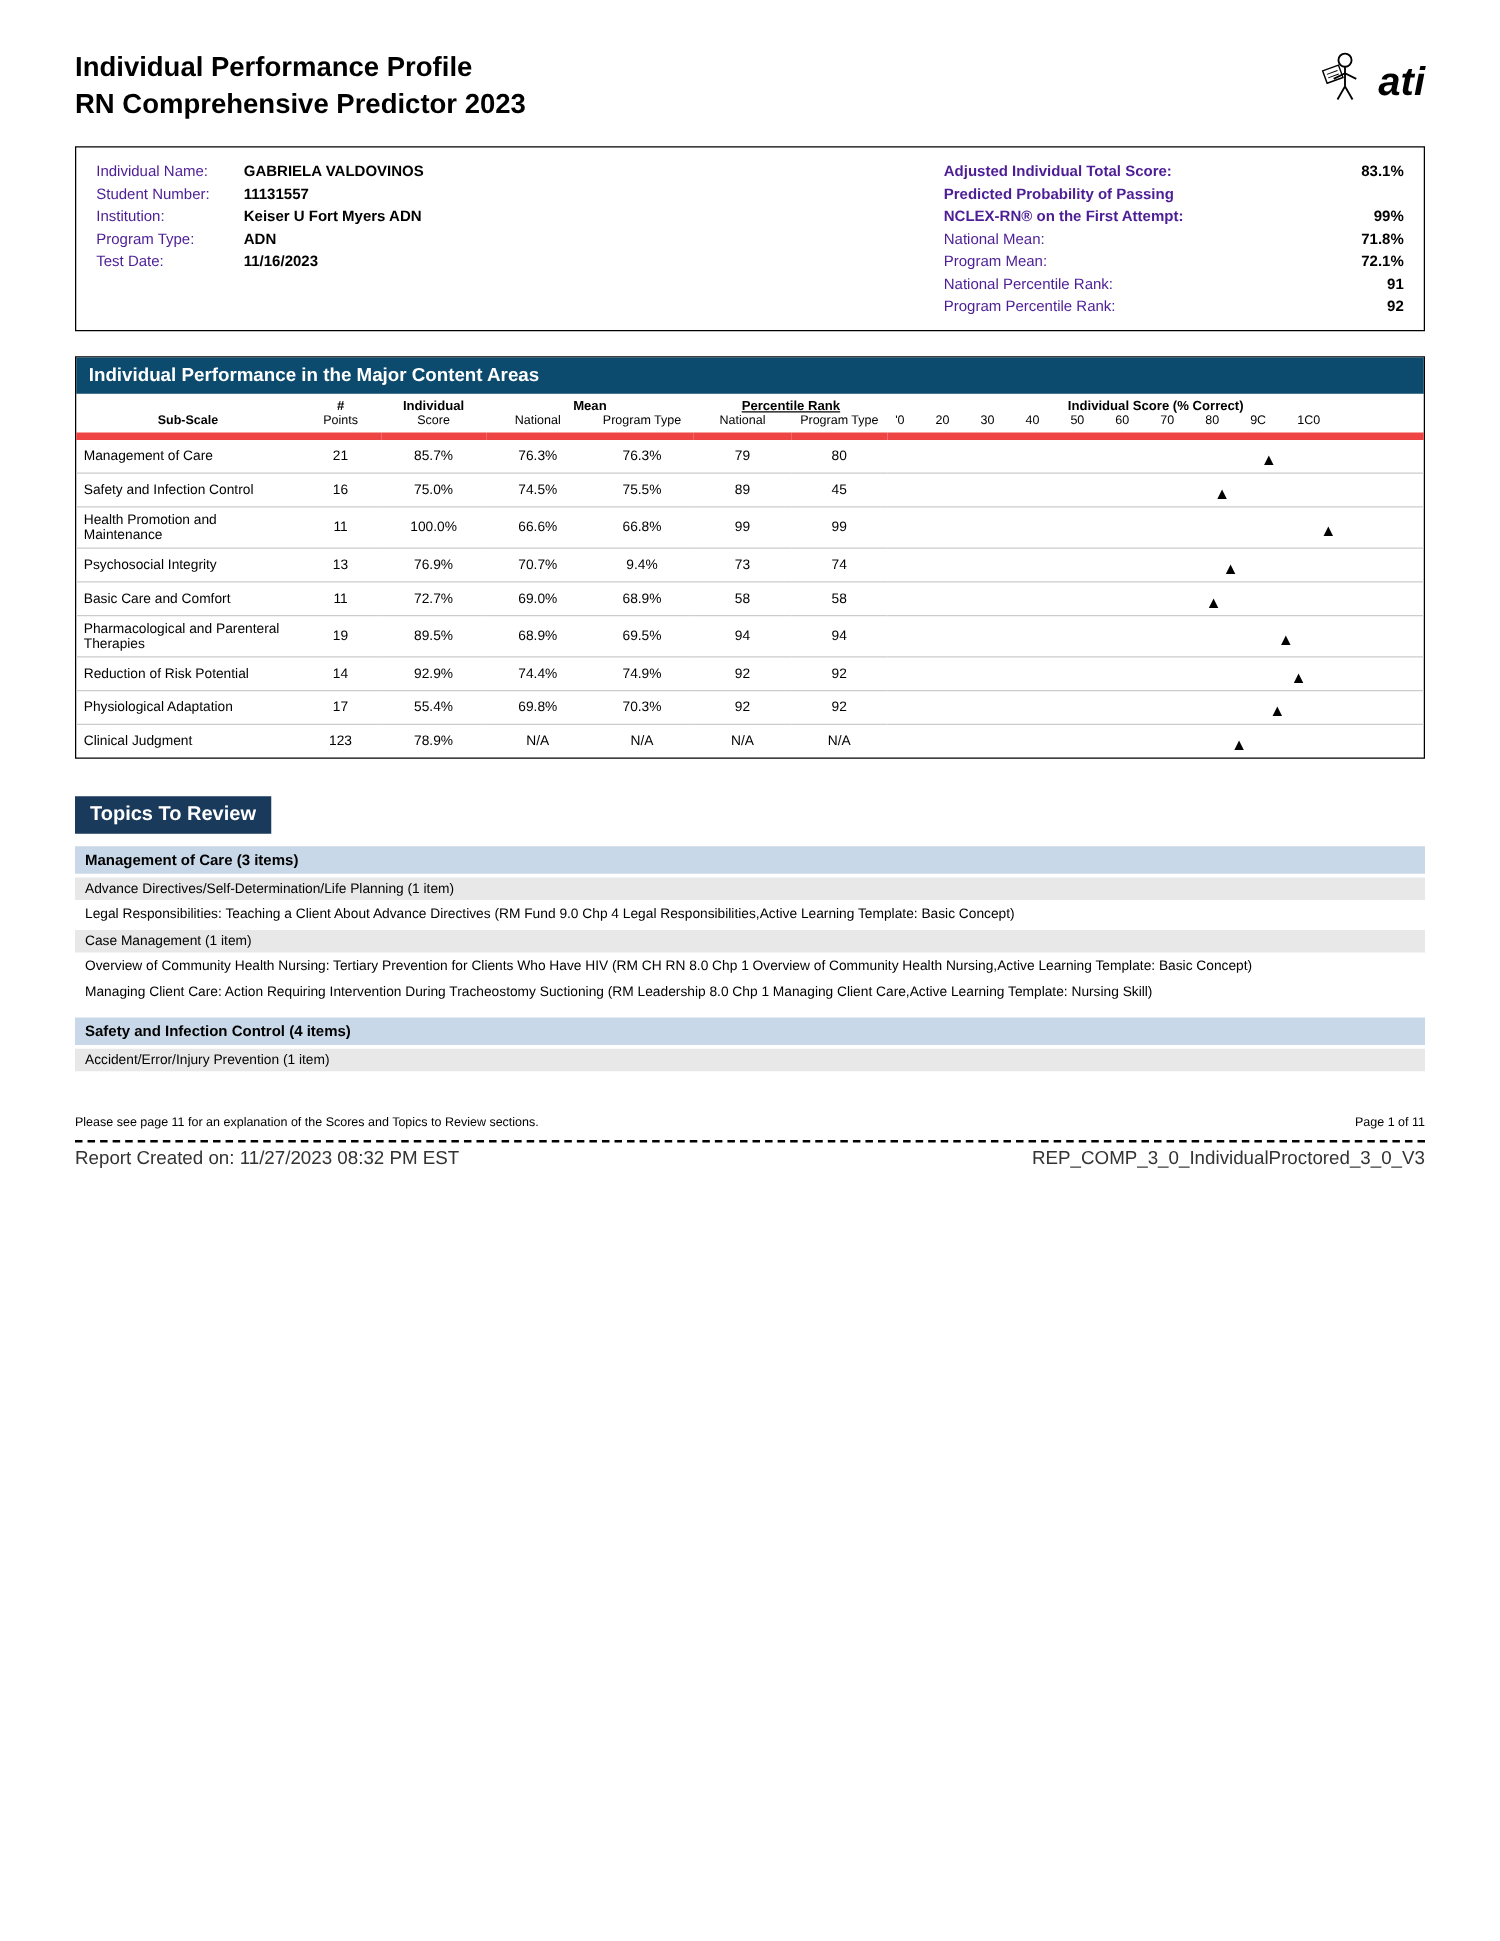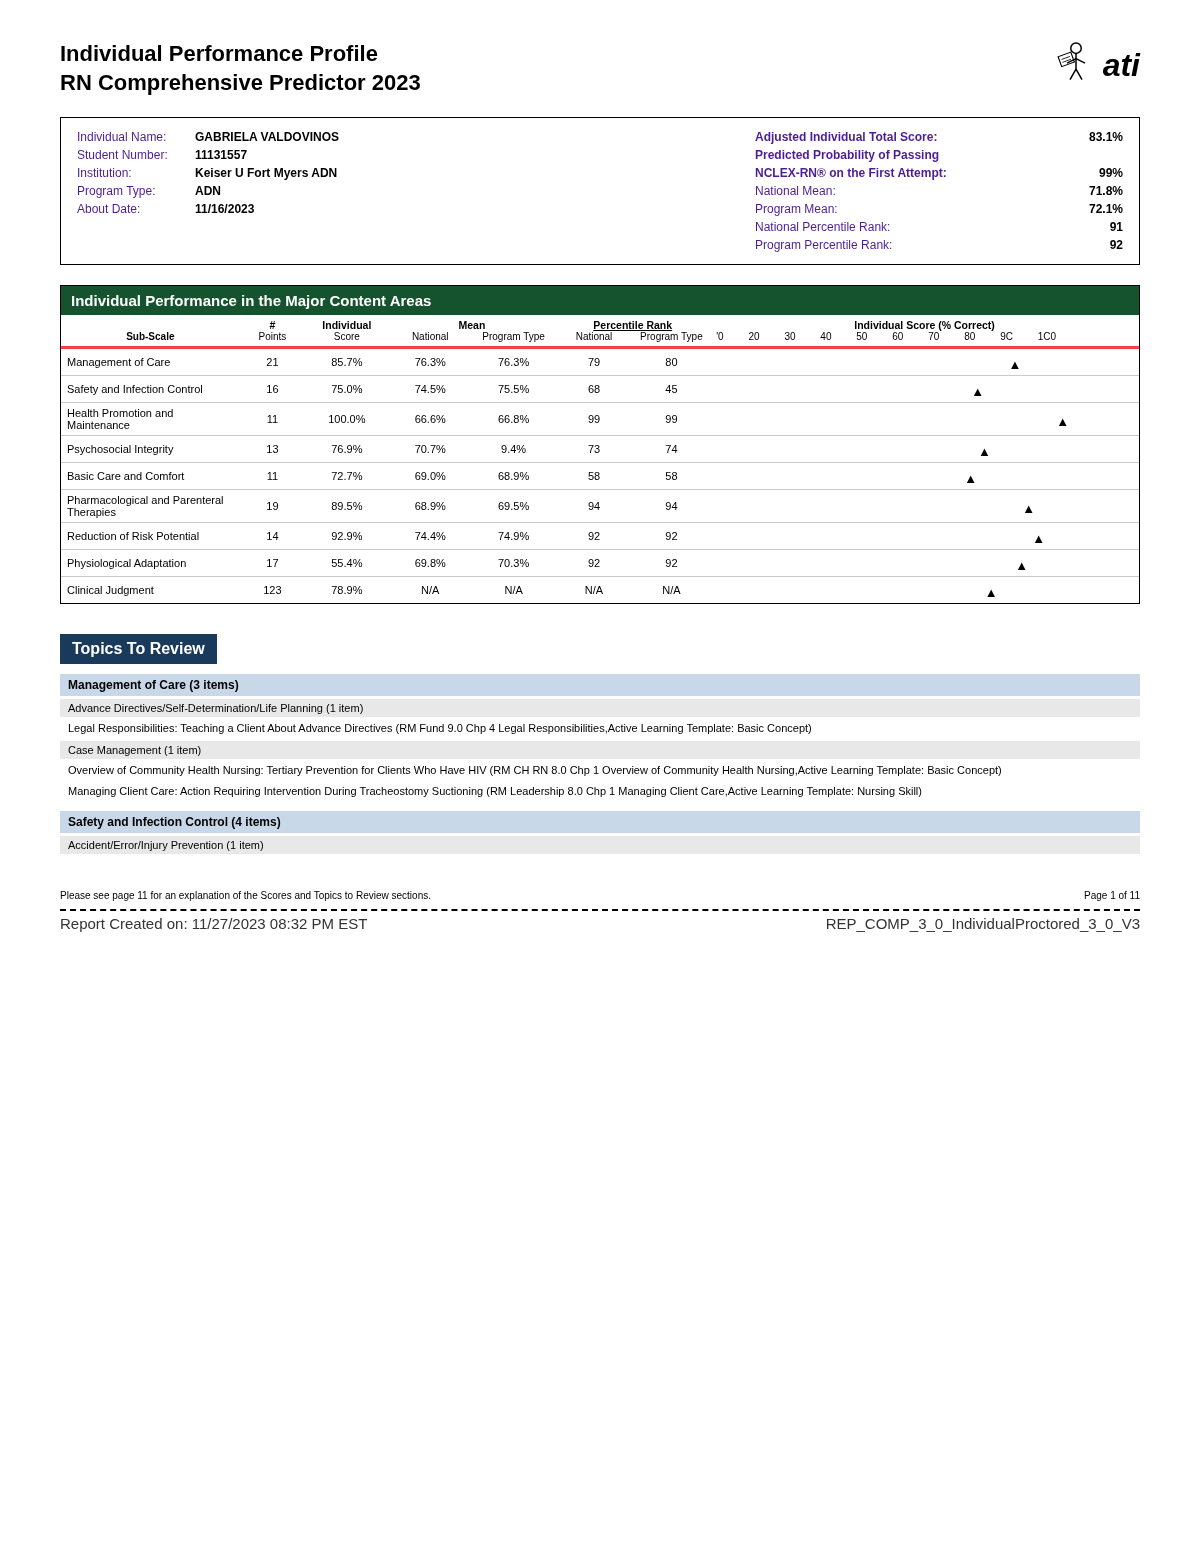--- a/index.html
+++ b/index.html
@@ -80,21 +80,21 @@
       min-width: 280px;
       margin-left: 12px;
     }
 
     
     .perf-section {
       border: 1px solid #000;
       margin-bottom: 30px;
     }
     .perf-section-header {
-      background: #14532d;
+      background: #0c4a6e;
       color: #fff;
       font-size: 15px;
       font-weight: bold;
       padding: 6px 10px;
     }
     .perf-table {
       width: 100%;
       border-collapse: collapse;
       font-size: 11px;
     }
@@ -135,21 +135,21 @@
       font-weight: bold;
       font-size: 10.5px;
       text-align: center;
       padding-bottom: 0;
     }
     .thead-row2 th {
       font-size: 10px;
       text-align: center;
       font-weight: normal;
       padding-top: 0;
-      border-bottom: 3px solid #ef4444;
+      border-bottom: 6px solid #ef4444;
     }
     .thead-row2 th.col-subscale {
       font-weight: bold;
     }
 
     
     .axis-header {
       display: flex;
       width: 340px;
       justify-content: space-between;
@@ -251,21 +251,21 @@
     </div>
     <div class="info-row">
       <span class="info-label">Institution:</span>
       <span class="info-value">Keiser U Fort Myers ADN</span>
     </div>
     <div class="info-row">
       <span class="info-label">Program Type:</span>
       <span class="info-value">ADN</span>
     </div>
     <div class="info-row">
-      <span class="info-label">About Date:</span>
+      <span class="info-label">Test Date:</span>
       <span class="info-value">11/16/2023</span>
     </div>
   </div>
   <div class="info-right">
     <div class="info-row">
       <span class="info-label"><strong>Adjusted Individual Total Score:</strong></span>
       <span class="info-value">83.1%</span>
     </div>
     <div class="info-row">
       <span class="info-label"><strong>Predicted Probability of Passing</strong></span>
@@ -344,21 +344,21 @@
         <span style="position:absolute; left:292.4px; bottom:0; font-size:13px; line-height:1;">▲</span>
       </div>
     </td>
   </tr>
         <tr>
     <td class="col-subscale">Safety and Infection Control</td>
     <td class="col-points" style="text-align:center">16</td>
     <td class="col-ind-score" style="text-align:center">75.0%</td>
     <td class="col-nat-mean" style="text-align:center">74.5%</td>
     <td class="col-prog-mean" style="text-align:center">75.5%</td>
-    <td class="col-nat-pct" style="text-align:center">68</td>
+    <td class="col-nat-pct" style="text-align:center">89</td>
     <td class="col-prog-pct" style="text-align:center">45</td>
     <td class="col-bar">
       <div style="position:relative; height:18px; width:340px;">
         <span style="position:absolute; left:255px; bottom:0; font-size:13px; line-height:1;">▲</span>
       </div>
     </td>
   </tr>
         <tr>
     <td class="col-subscale">Health Promotion and Maintenance</td>
     <td class="col-points" style="text-align:center">11</td>

